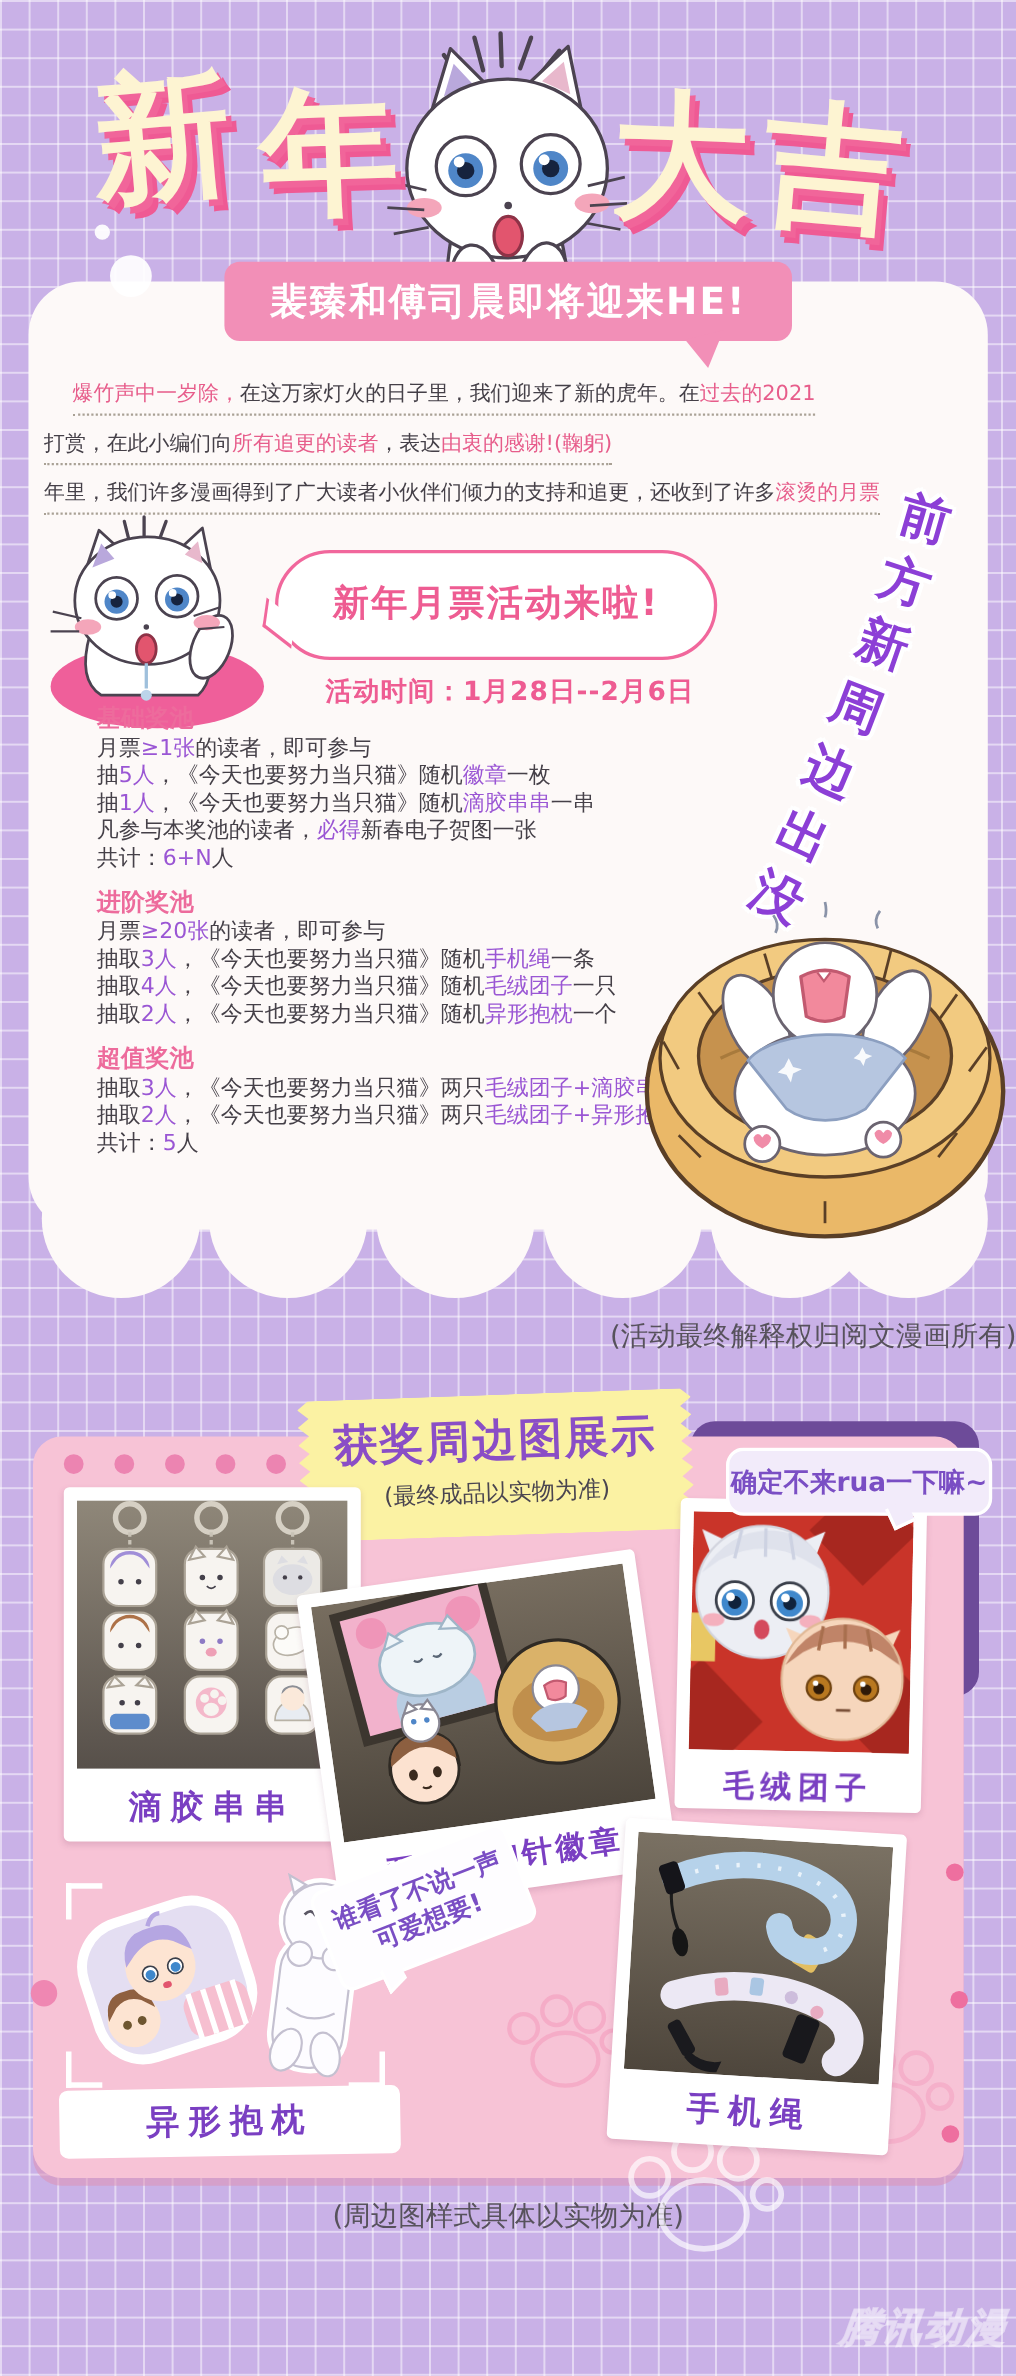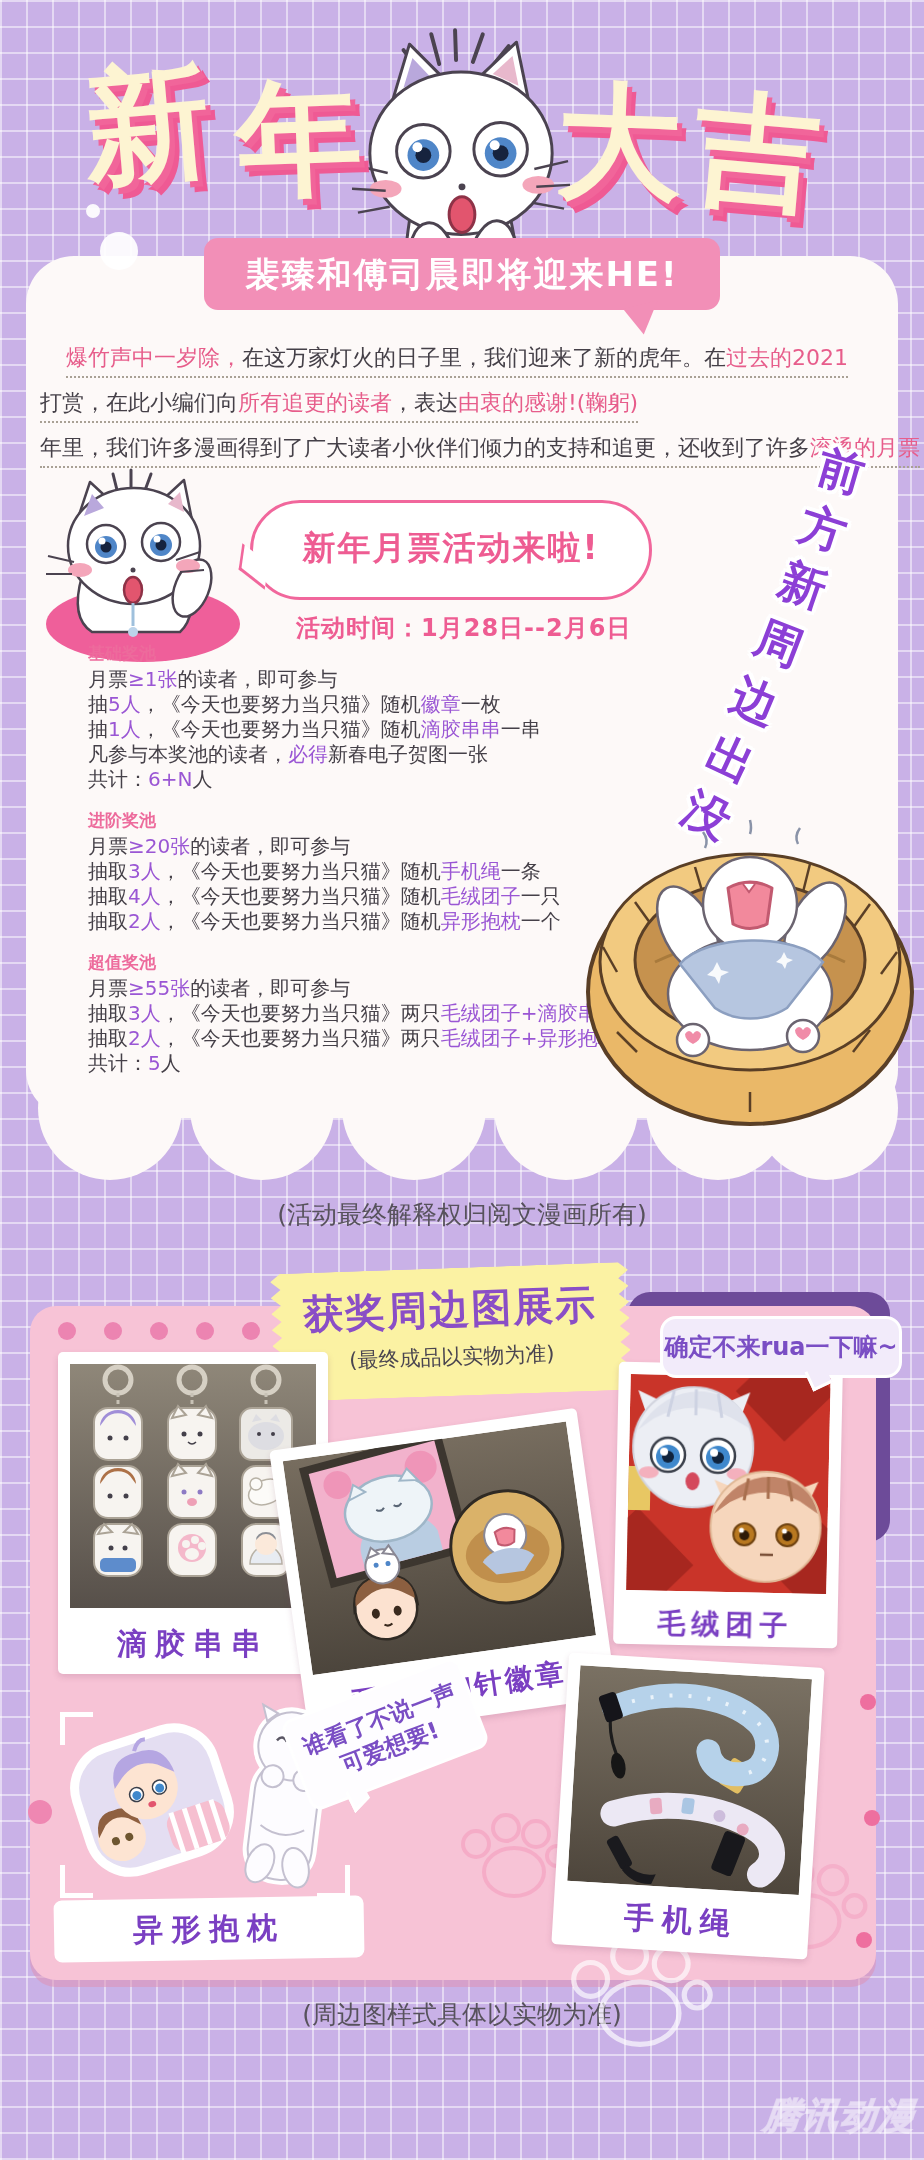--- a/index.html
+++ b/index.html
@@ -31,58 +31,58 @@
     border-left:14px solid transparent;border-right:22px solid transparent;
     border-top:30px solid #f28fb7;transform:rotate(-14deg);}
 
   
   #card{position:absolute;left:26px;top:256px;width:872px;height:862px;background:#fdf9f8;
     border-radius:48px;z-index:1;}
   .scallop{position:absolute;width:144px;height:144px;border-radius:50%;background:#fdf9f8;top:1036px;z-index:1;}
 
   
   #intro{position:absolute;left:40px;top:346px;width:830px;z-index:2;}
-  .intro-line{font-size:22px;line-height:24px;color:#454048;white-space:nowrap;
+  .intro-line{font-size:19px;line-height:24px;color:#454048;white-space:nowrap;
     width:max-content;border-bottom:2px dotted #a9a195;padding-bottom:6px;margin-bottom:13px;text-align:right;}
   #intro .indent{margin-left:26px;}
   .seg-pink{color:#e75d8b;}
   .seg-purple{color:#9a56d4;}
   .seg-dark{color:#454048;}
 
   
   #cat-mid{position:absolute;left:40px;top:468px;width:206px;height:196px;z-index:2;}
   #bubble-event{position:absolute;left:250px;top:500px;width:396px;height:94px;background:#fff;
     border:3px solid #f1679c;border-radius:52px;z-index:3;text-align:center;}
   #bubble-event .bubble-text{line-height:90px;font-size:33px;font-weight:bold;color:#ee5c92;letter-spacing:2px;}
   #bubble-event::after{content:"";position:absolute;left:-16px;top:52px;width:30px;height:20px;background:#fff;
     border-left:3px solid #f1679c;border-bottom:3px solid #f1679c;transform:rotate(38deg) skewX(30deg);}
   #event-time{position:absolute;left:296px;top:612px;font-size:24px;font-weight:bold;color:#ee5c92;
     letter-spacing:1px;z-index:3;}
 
   
   #pools{position:absolute;left:88px;top:640px;width:640px;z-index:2;}
   .pool{margin-bottom:15px;}
-  .pool-title{font-size:17px;font-weight:bold;color:#ed6b9c;line-height:27px;}
+  .pool-title{font-size:22px;font-weight:bold;color:#ed6b9c;line-height:27px;}
   .pool-line{font-size:20px;line-height:25px;color:#454048;white-space:nowrap;}
 
   
   .vchar{position:absolute;font-size:46px;font-weight:bold;color:#8c3fd6;z-index:3;line-height:1;
     text-shadow:-3px -3px 0 #fff,3px -3px 0 #fff,-3px 3px 0 #fff,3px 3px 0 #fff,0 -4px 0 #fff,0 4px 0 #fff,-4px 0 0 #fff,4px 0 0 #fff;}
   #v0{left:818px;top:448px;transform:rotate(16deg);}
   #v1{left:800px;top:506px;transform:rotate(18deg);}
   #v2{left:780px;top:562px;transform:rotate(19deg);}
   #v3{left:756px;top:620px;transform:rotate(21deg);}
   #v4{left:732px;top:678px;transform:rotate(23deg);}
   #v5{left:708px;top:736px;transform:rotate(25deg);}
   #v6{left:684px;top:792px;transform:rotate(27deg);}
 
   #basket{position:absolute;left:585px;top:812px;width:335px;height:345px;z-index:3;}
 
   .disclaimer{position:absolute;width:100%;text-align:center;font-size:25px;color:#57525c;z-index:2;}
-  #disclaimer-top{top:1198px;}
+  #disclaimer-top{top:1198px;text-align:right;}
   #disclaimer-bottom{top:1998px;}
 
   
   #panel-corner{position:absolute;left:628px;top:1292px;width:262px;height:250px;background:#6d4b99;
     border-radius:22px;z-index:1;}
   #panel{position:absolute;left:30px;top:1306px;width:846px;height:674px;background:#f7c3d6;
     border-radius:26px;box-shadow:0 7px 0 rgba(222,146,180,.55);z-index:2;}
   .panel-dot{position:absolute;width:18px;height:18px;border-radius:50%;background:#ec84b1;top:1322px;z-index:3;}
   .edge-dot{position:absolute;width:16px;height:16px;border-radius:50%;background:#ee6f9f;z-index:3;}
   #ed1{left:860px;top:1694px;}
@@ -276,21 +276,20 @@
       <div class="pool-lines">
           <div class="pool-line"><span class="seg-dark">月票</span><span class="seg-purple">≥20张</span><span class="seg-dark">的读者，即可参与</span></div>
           <div class="pool-line"><span class="seg-dark">抽取</span><span class="seg-purple">3人</span><span class="seg-dark">，《今天也要努力当只猫》随机</span><span class="seg-purple">手机绳</span><span class="seg-dark">一条</span></div>
           <div class="pool-line"><span class="seg-dark">抽取</span><span class="seg-purple">4人</span><span class="seg-dark">，《今天也要努力当只猫》随机</span><span class="seg-purple">毛绒团子</span><span class="seg-dark">一只</span></div>
           <div class="pool-line"><span class="seg-dark">抽取</span><span class="seg-purple">2人</span><span class="seg-dark">，《今天也要努力当只猫》随机</span><span class="seg-purple">异形抱枕</span><span class="seg-dark">一个</span></div>
         </div>
     </div>
     <div class="pool">
       <div class="pool-title">超值奖池</div>
       <div class="pool-lines">
-          <div class="pool-line"><span class="seg-dark">月票</span><span class="seg-purple">≥55张</span><span class="seg-dark">的读者，即可参与</span></div>
           <div class="pool-line"><span class="seg-dark">抽取</span><span class="seg-purple">3人</span><span class="seg-dark">，《今天也要努力当只猫》两只</span><span class="seg-purple">毛绒团子+滴胶串串</span><span class="seg-dark">一套</span></div>
           <div class="pool-line"><span class="seg-dark">抽取</span><span class="seg-purple">2人</span><span class="seg-dark">，《今天也要努力当只猫》两只</span><span class="seg-purple">毛绒团子+异形抱枕</span><span class="seg-dark">一个</span></div>
           <div class="pool-line"><span class="seg-dark">共计：</span><span class="seg-purple">5</span><span class="seg-dark">人</span></div>
         </div>
     </div>
   </div>
 
   <span class="vchar" id="v0">前</span>
   <span class="vchar" id="v1">方</span>
   <span class="vchar" id="v2">新</span>

